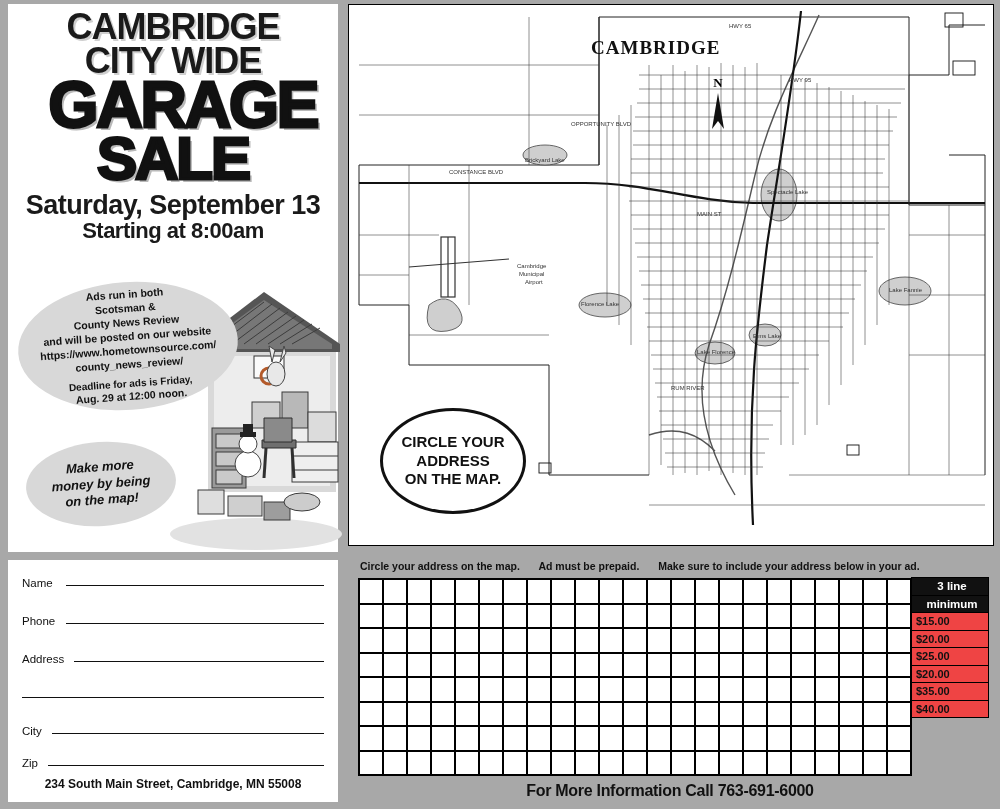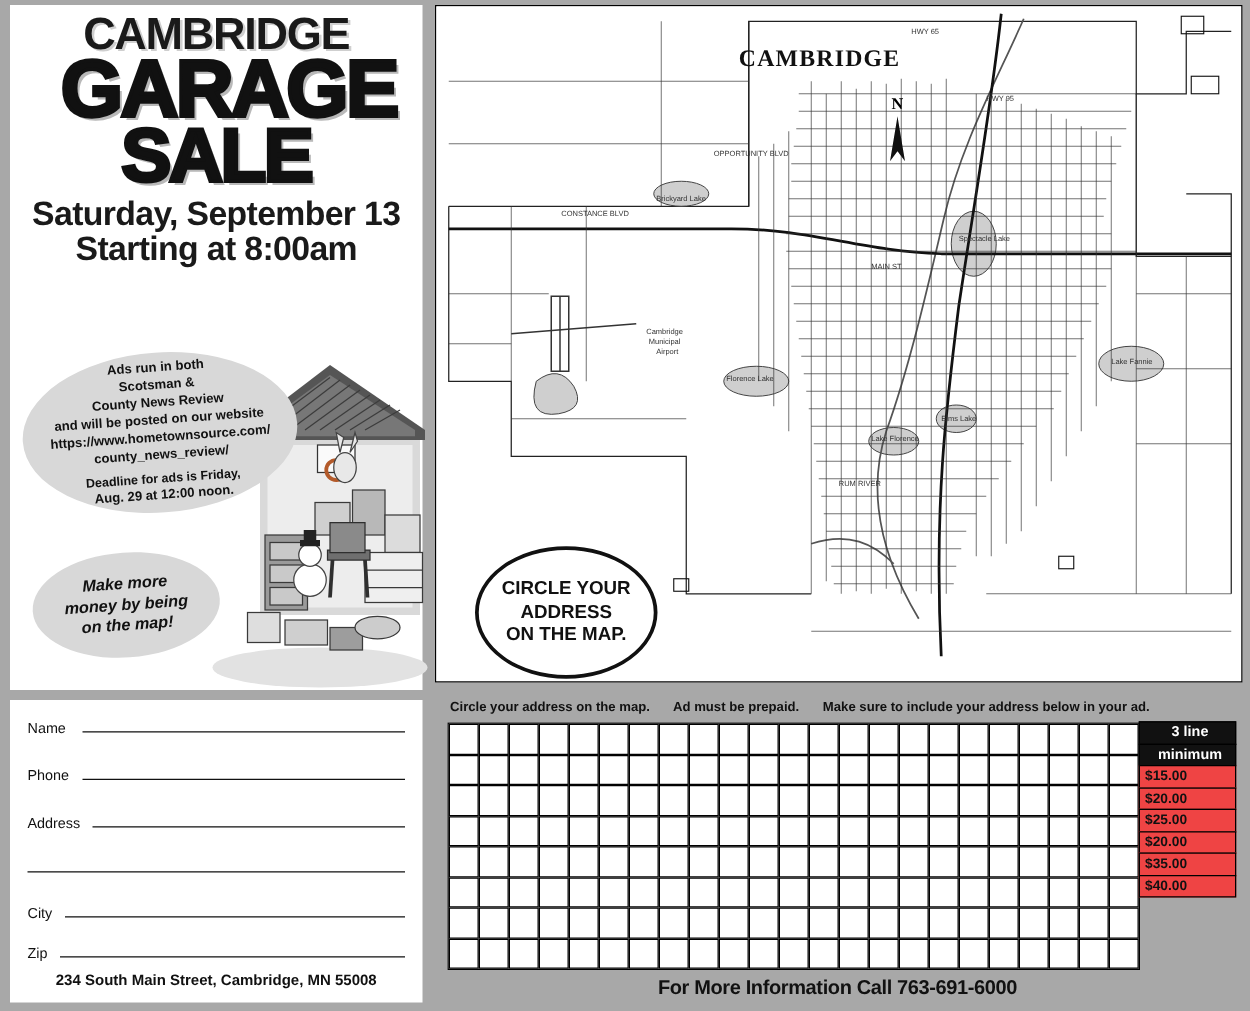--- a/index.html
+++ b/index.html
@@ -29,21 +29,21 @@
     letter-spacing:-2px;
     text-shadow:3px 3px 0 #b9b9b9;
   }
   .hl-garage{font-size:64px;padding-left:20px;}
   .hl-sale{font-size:60px;}
   .hl-date{
     font-size:27px;font-weight:bold;color:#1a1a1a;line-height:1.05;margin-top:6px;
     letter-spacing:-0.5px;
   }
   .hl-time{
-    font-size:27px;font-weight:bold;color:#1a1a1a;line-height:1.05;
+    font-size:22px;font-weight:bold;color:#1a1a1a;line-height:1.05;
     letter-spacing:-0.5px;
   }
   
   .oval{
     position:absolute;
     background:#d8d8d8;
     border-radius:50%;
     text-align:center;
     color:#111;
     font-weight:bold;
@@ -73,21 +73,21 @@
   #map-title{
     position:absolute;left:242px;top:32px;
     font-family:"Liberation Serif", serif;
     font-weight:bold;font-size:19px;letter-spacing:1px;color:#111;
   }
   #compass{
     position:absolute;left:358px;top:70px;width:22px;height:56px;text-align:center;
   }
   #compass .n{font-size:13px;font-weight:bold;font-family:"Liberation Serif",serif;}
   #circle-note{
-    position:absolute;left:31px;top:432px;width:140px;height:100px;
+    position:absolute;left:31px;top:403px;width:140px;height:100px;
     border:3px solid #111;border-radius:50%;
     background:#fff;
     display:flex;align-items:center;justify-content:center;text-align:center;
     font-weight:bold;font-size:15px;line-height:1.25;color:#111;
   }
   .maplabel{
     position:absolute;font-size:6px;color:#333;font-family:"Liberation Sans",sans-serif;
     white-space:nowrap;
   }
   
@@ -136,20 +136,21 @@
     font-size:16px;font-weight:bold;color:#111;letter-spacing:-0.3px;
   }
 </style>
 </head>
 <body>
 
 <div id="left-panel">
 
   <div id="headline">
     <div class="hl1">CAMBRIDGE</div>
+    <div class="hl1">CITY WIDE</div>
     <div class="hl-garage">GARAGE</div>
     <div class="hl-sale">SALE</div>
     <div class="hl-date">Saturday, September 13</div>
     <div class="hl-time">Starting at 8:00am</div>
   </div>
 
   <svg id="garage-art" viewBox="0 0 175 300">
     <ellipse cx="88" cy="282" rx="86" ry="16" fill="#e2e2e2"></ellipse>
 
     <polygon points="28,92 96,40 172,92 172,100 28,100" fill="#555"></polygon>

